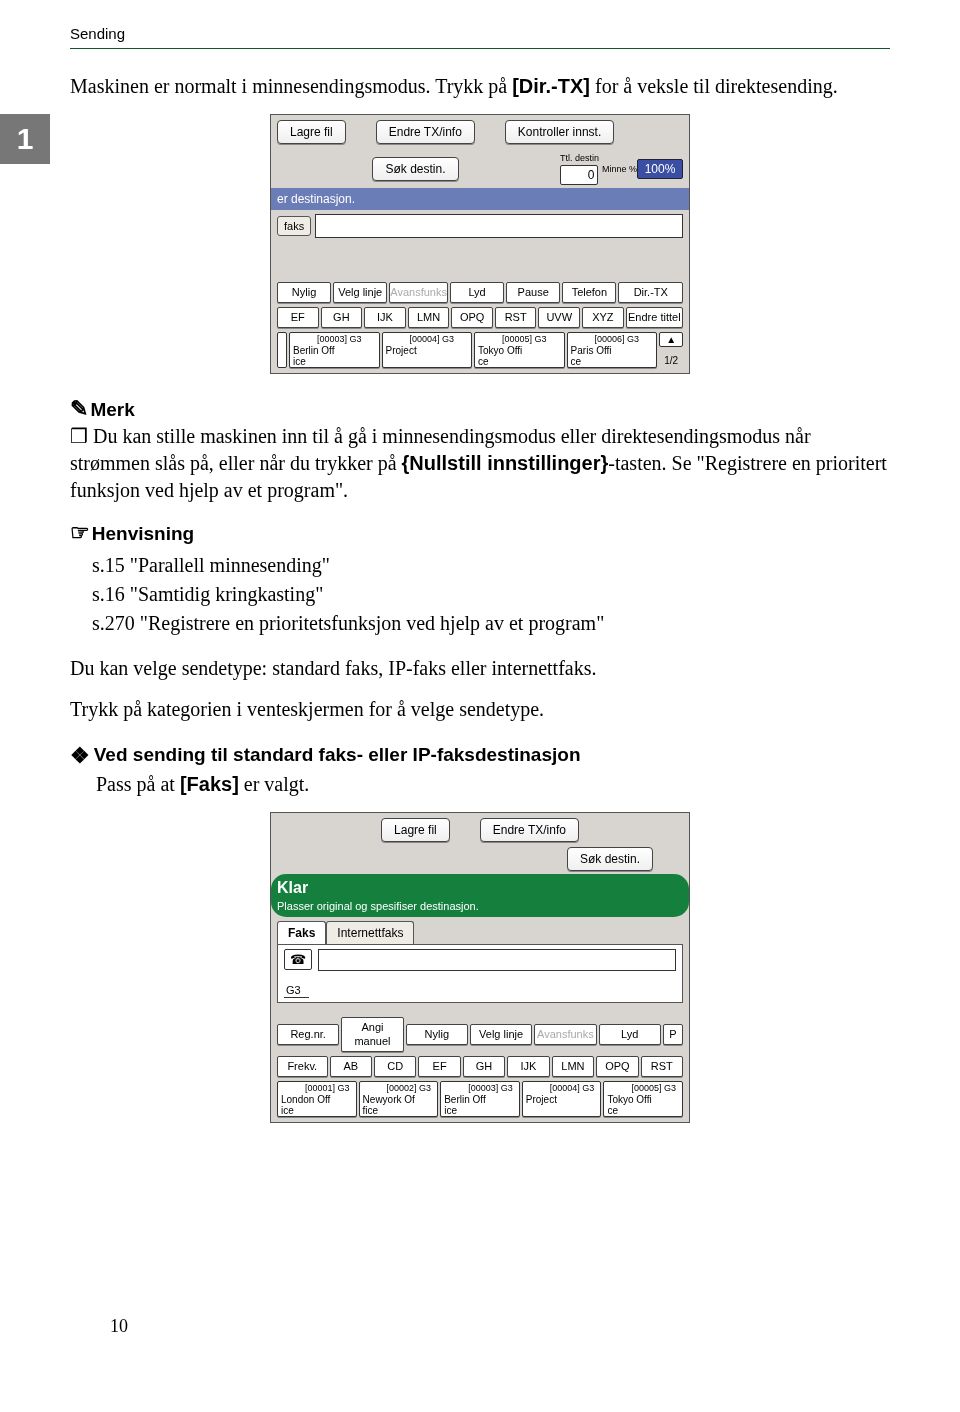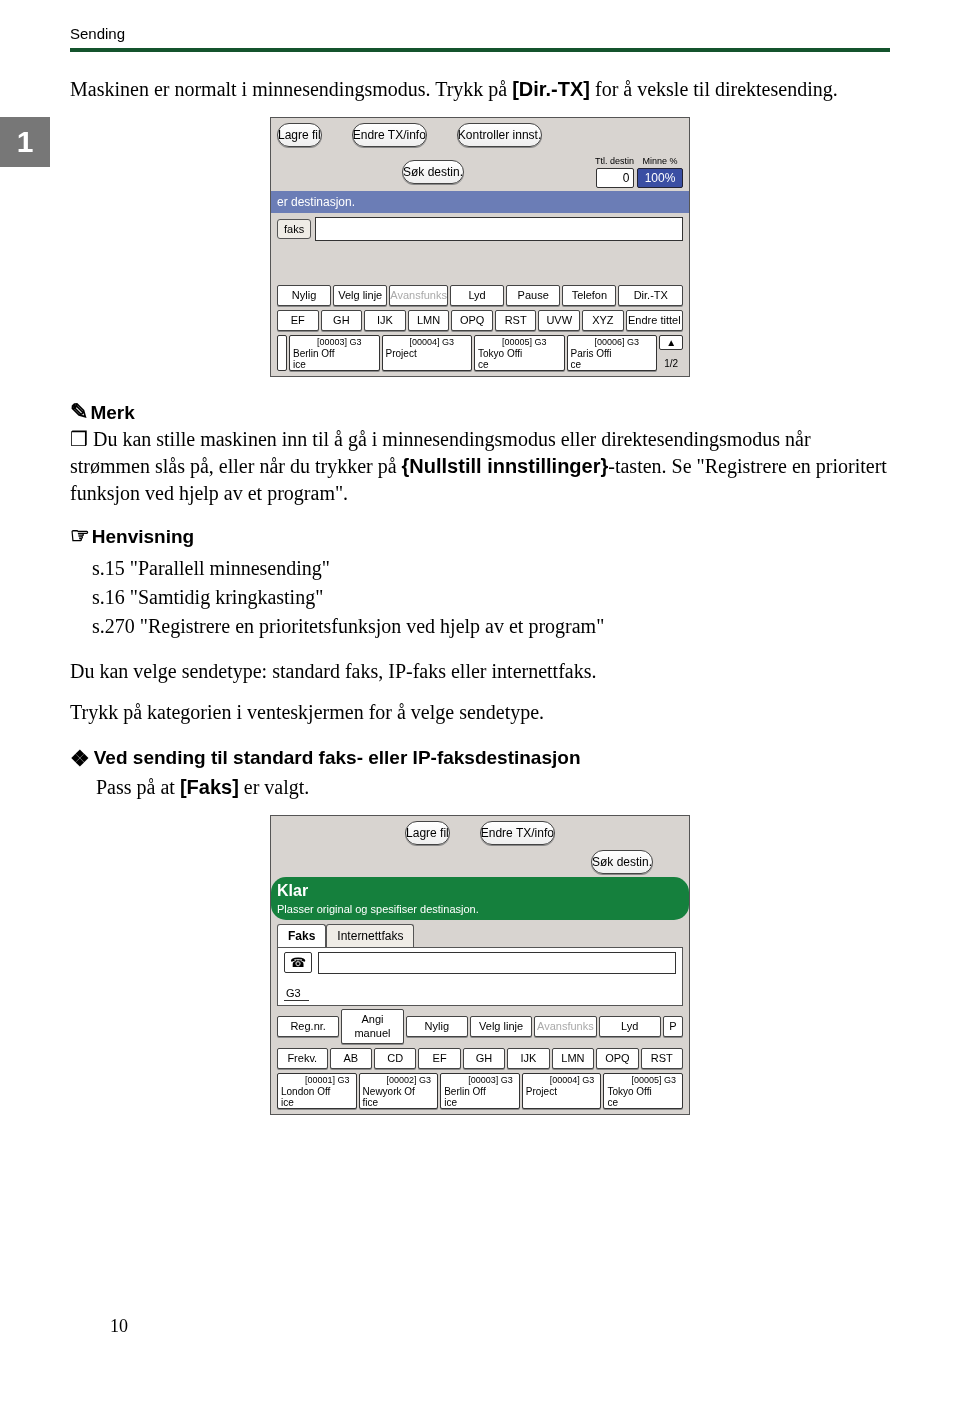--- a/index.html
+++ b/index.html
@@ -8,21 +8,21 @@
     padding: 24px 70px 30px 70px;
     width: 960px;
     box-sizing: border-box;
     color: #000;
     background: #fff;
     line-height: 1.35;
   }
   .running-head {
     font-family: Arial, Helvetica, sans-serif;
     font-size: 15px;
-    border-bottom: 4px solid #14532d;
+    border-bottom: 1px solid #14532d;
     padding-bottom: 4px;
     margin-bottom: 24px;
   }
   .body-p {
     font-size: 20px;
     margin: 0 0 14px 0;
   }
   .step-tab {
     position: absolute;
     left: -70px;
@@ -55,22 +55,22 @@
     background: #d8d4d0;
     border: 1px solid #555;
     box-sizing: border-box;
   }
   .panel1 { width: 420px; }
   .panel2 { width: 420px; }
   .row { display: flex; align-items: center; }
   .bbtn {
     background: linear-gradient(#fff,#efefef);
     border: 1px solid #444;
-    border-radius: 12px;
-    padding: 3px 0;
+    border-radius: 4px;
+    padding: 3px 12px;
     font-size: 12px;
     box-shadow: 0 1px 0 #888;
     white-space: nowrap;
   }
   .smallcell {
     border: 1px solid #444;
     background: #fff;
     border-radius: 2px;
     font-size: 11px;
     text-align: center;
@@ -171,21 +171,21 @@
 
         <div class="row" style="padding:3px 6px; gap:6px;">
           <div style="flex:1"></div>
           <span class="bbtn">Søk destin.</span>
           <div style="flex:1"></div>
           <div style="display:flex; gap:3px;">
             <div style="display:flex;flex-direction:column;align-items:center;">
               <span style="font-size:9px">Ttl. destin</span>
               <span class="dispbox" style="width:30px;">0</span>
             </div>
-            <div style="display:flex;flex-direction:column;align-items:center;">
+            <div style="display:flex;flex-direction:row;align-items:center;">
               <span style="font-size:9px">Minne %</span>
               <span class="dispbox" style="width:38px;background:#3a4ea3;color:#fff;border-color:#223;justify-content:center;">100%</span>
             </div>
           </div>
         </div>
 
         <div class="statusstrip">er destinasjon.</div>
 
         <div class="row" style="padding:4px 6px; gap:4px; background:#d8d4d0;">
           <span class="tabbtn" style="border-bottom:1px solid #555;border-radius:3px;padding:2px 6px;font-size:11px;">faks</span>
@@ -300,21 +300,21 @@
       <div style="background:#fff;border:1px solid #555;margin:0 6px;padding:4px 6px;">
         <div class="row" style="gap:6px;">
           <span style="border:1px solid #333;padding:1px 5px;border-radius:2px;font-size:13px;">☎</span>
           <div style="flex:1;height:20px;border:1px solid #333;background:#fff;"></div>
         </div>
         <div style="font-size:11px;margin-top:12px;">
           <span style="border-bottom:1px solid #333;padding:0 8px 1px 2px;">G3</span>
         </div>
       </div>
 
-      <div class="row" style="padding:3px 6px 2px 6px; gap:2px;">
+      <div class="row" style="padding:14px 6px 2px 6px; gap:2px;">
         <span class="smallcell">Reg.nr.</span>
         <span class="smallcell">Angi manuel</span>
         <span class="smallcell">Nylig</span>
         <span class="smallcell">Velg linje</span>
         <span class="smallcell" style="color:#aaa">Avansfunks</span>
         <span class="smallcell">Lyd</span>
         <span class="smallcell" style="flex:.3">P</span>
       </div>
 
       <div class="row" style="padding:2px 6px; gap:2px;">

